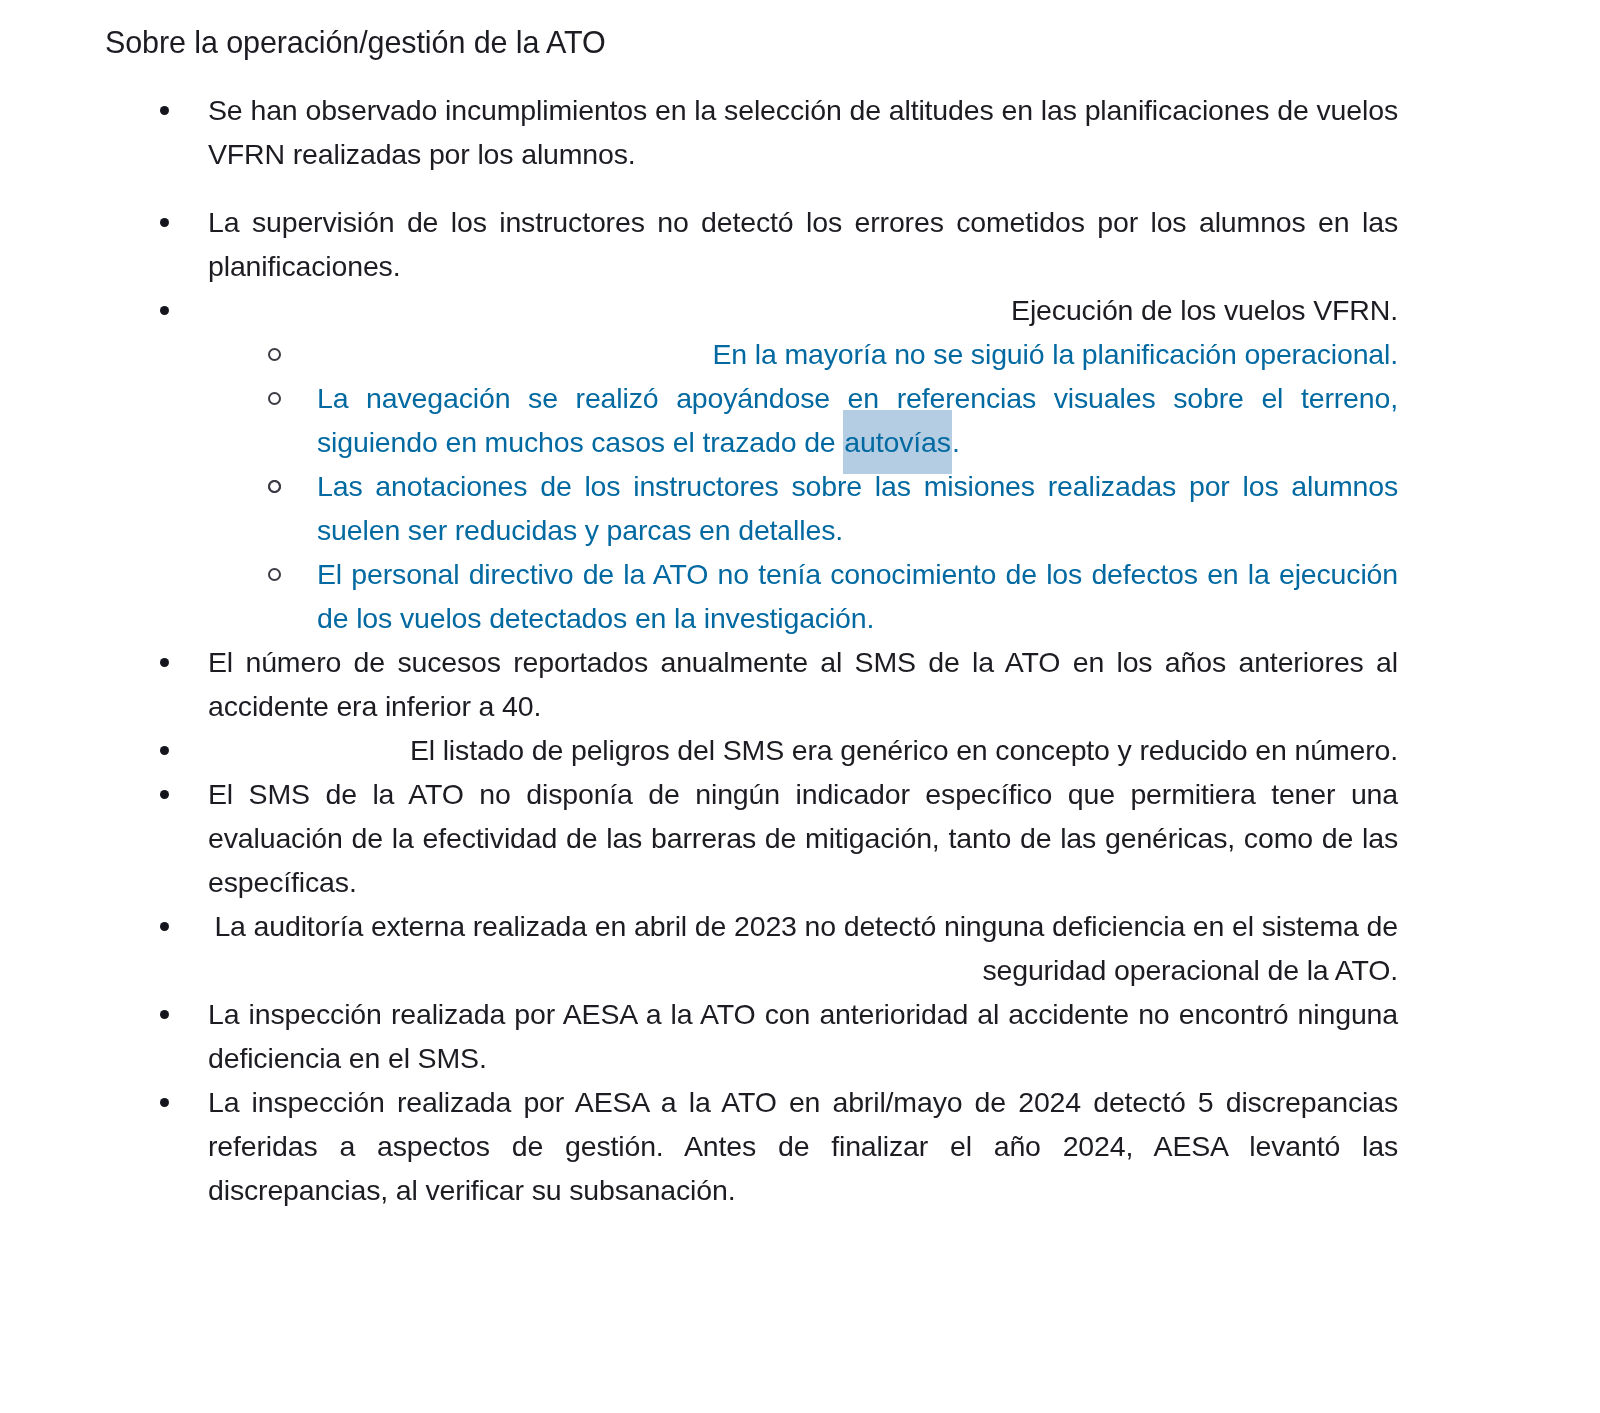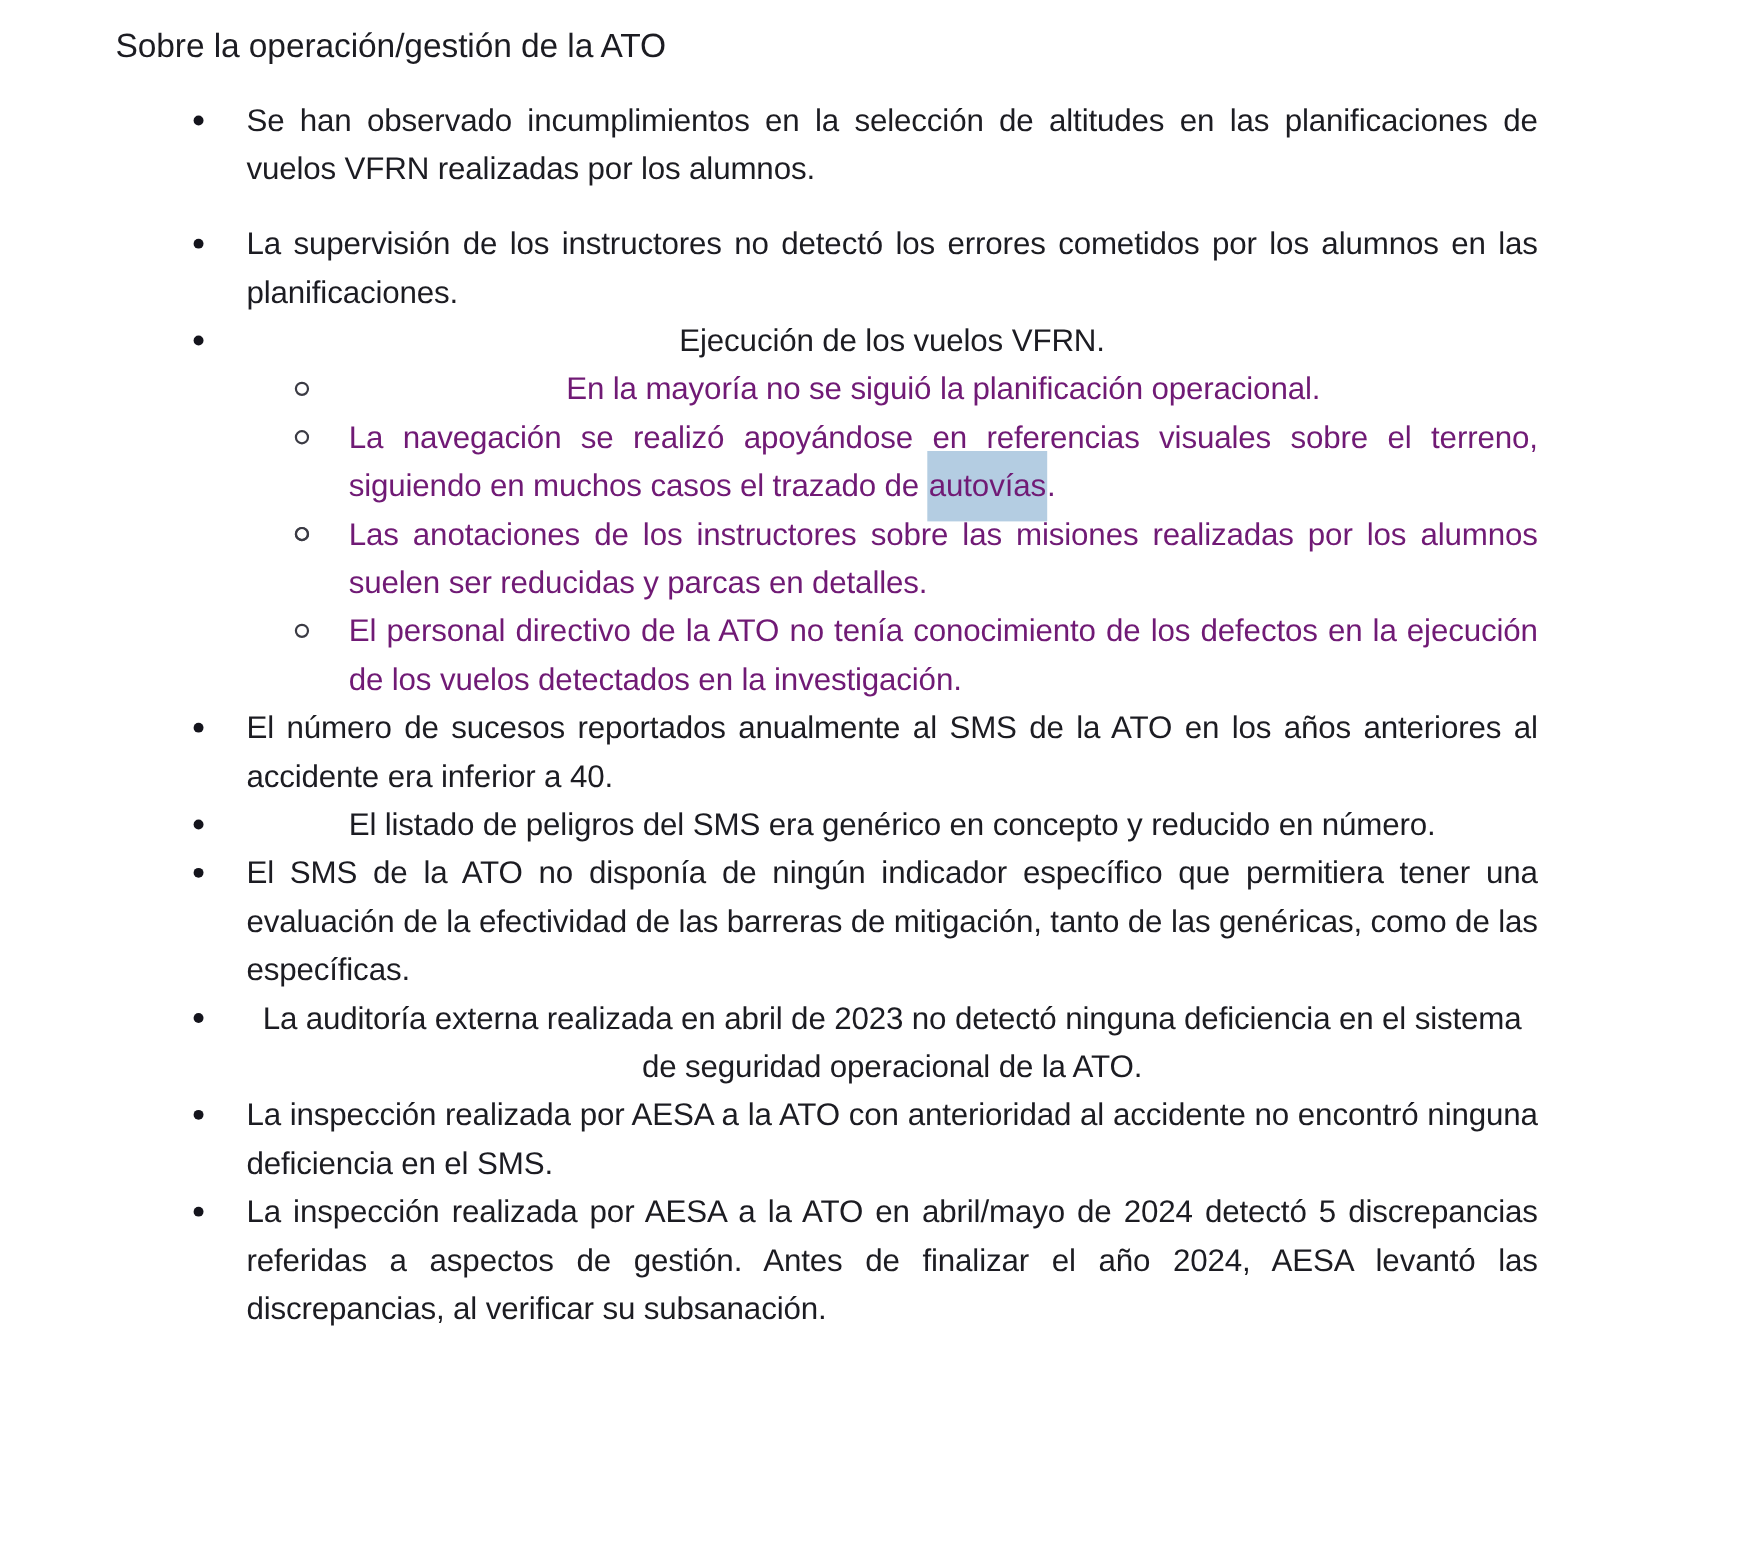--- a/index.html
+++ b/index.html
@@ -51,21 +51,20 @@
   .li1 {
     position: relative;
     padding-left: 208px;
     padding-right: 202px;   
     font-size: 28.5px;
     line-height: 44px;
     letter-spacing: -0.15px;
     color: #1c1c22;
     text-align: justify;
     text-justify: inter-word;
-    margin-left: 16px;
   }
   .li1 > .bullet {
     position: absolute;
     left: 160px;
     top: 0;
     width: 20px;
     height: 44px;
     line-height: 44px;
     font-size: 28.5px;
     text-align: left;
@@ -82,21 +81,21 @@
   }
 
   
   .li2 {
     position: relative;
     padding-left: 317px;
     padding-right: 202px;
     font-size: 28.5px;
     line-height: 44px;
     letter-spacing: -0.15px;
-    color: #701a75;
+    color: #0369a1;
     text-align: justify;
     text-justify: inter-word;
   }
   .li2 > .bullet {
     position: absolute;
     left: 268px;
     top: 0;
     width: 20px;
     height: 44px;
     line-height: 44px;
@@ -111,21 +110,21 @@
     background: transparent;
     vertical-align: middle;
     margin-bottom: 4px;
     box-sizing: content-box;
   }
 
   
   .li1 > .txt, .li2 > .txt { display: block; }
 
   
-  .nojust { text-align: center; }
+  .nojust { text-align: right; }
   .gap-md { height: 24px; }
 
   
   .hl {
     background-color: #b4cde2;
     padding: 16px 1px;
     box-decoration-break: clone;
     -webkit-box-decoration-break: clone;
   }
 </style>

